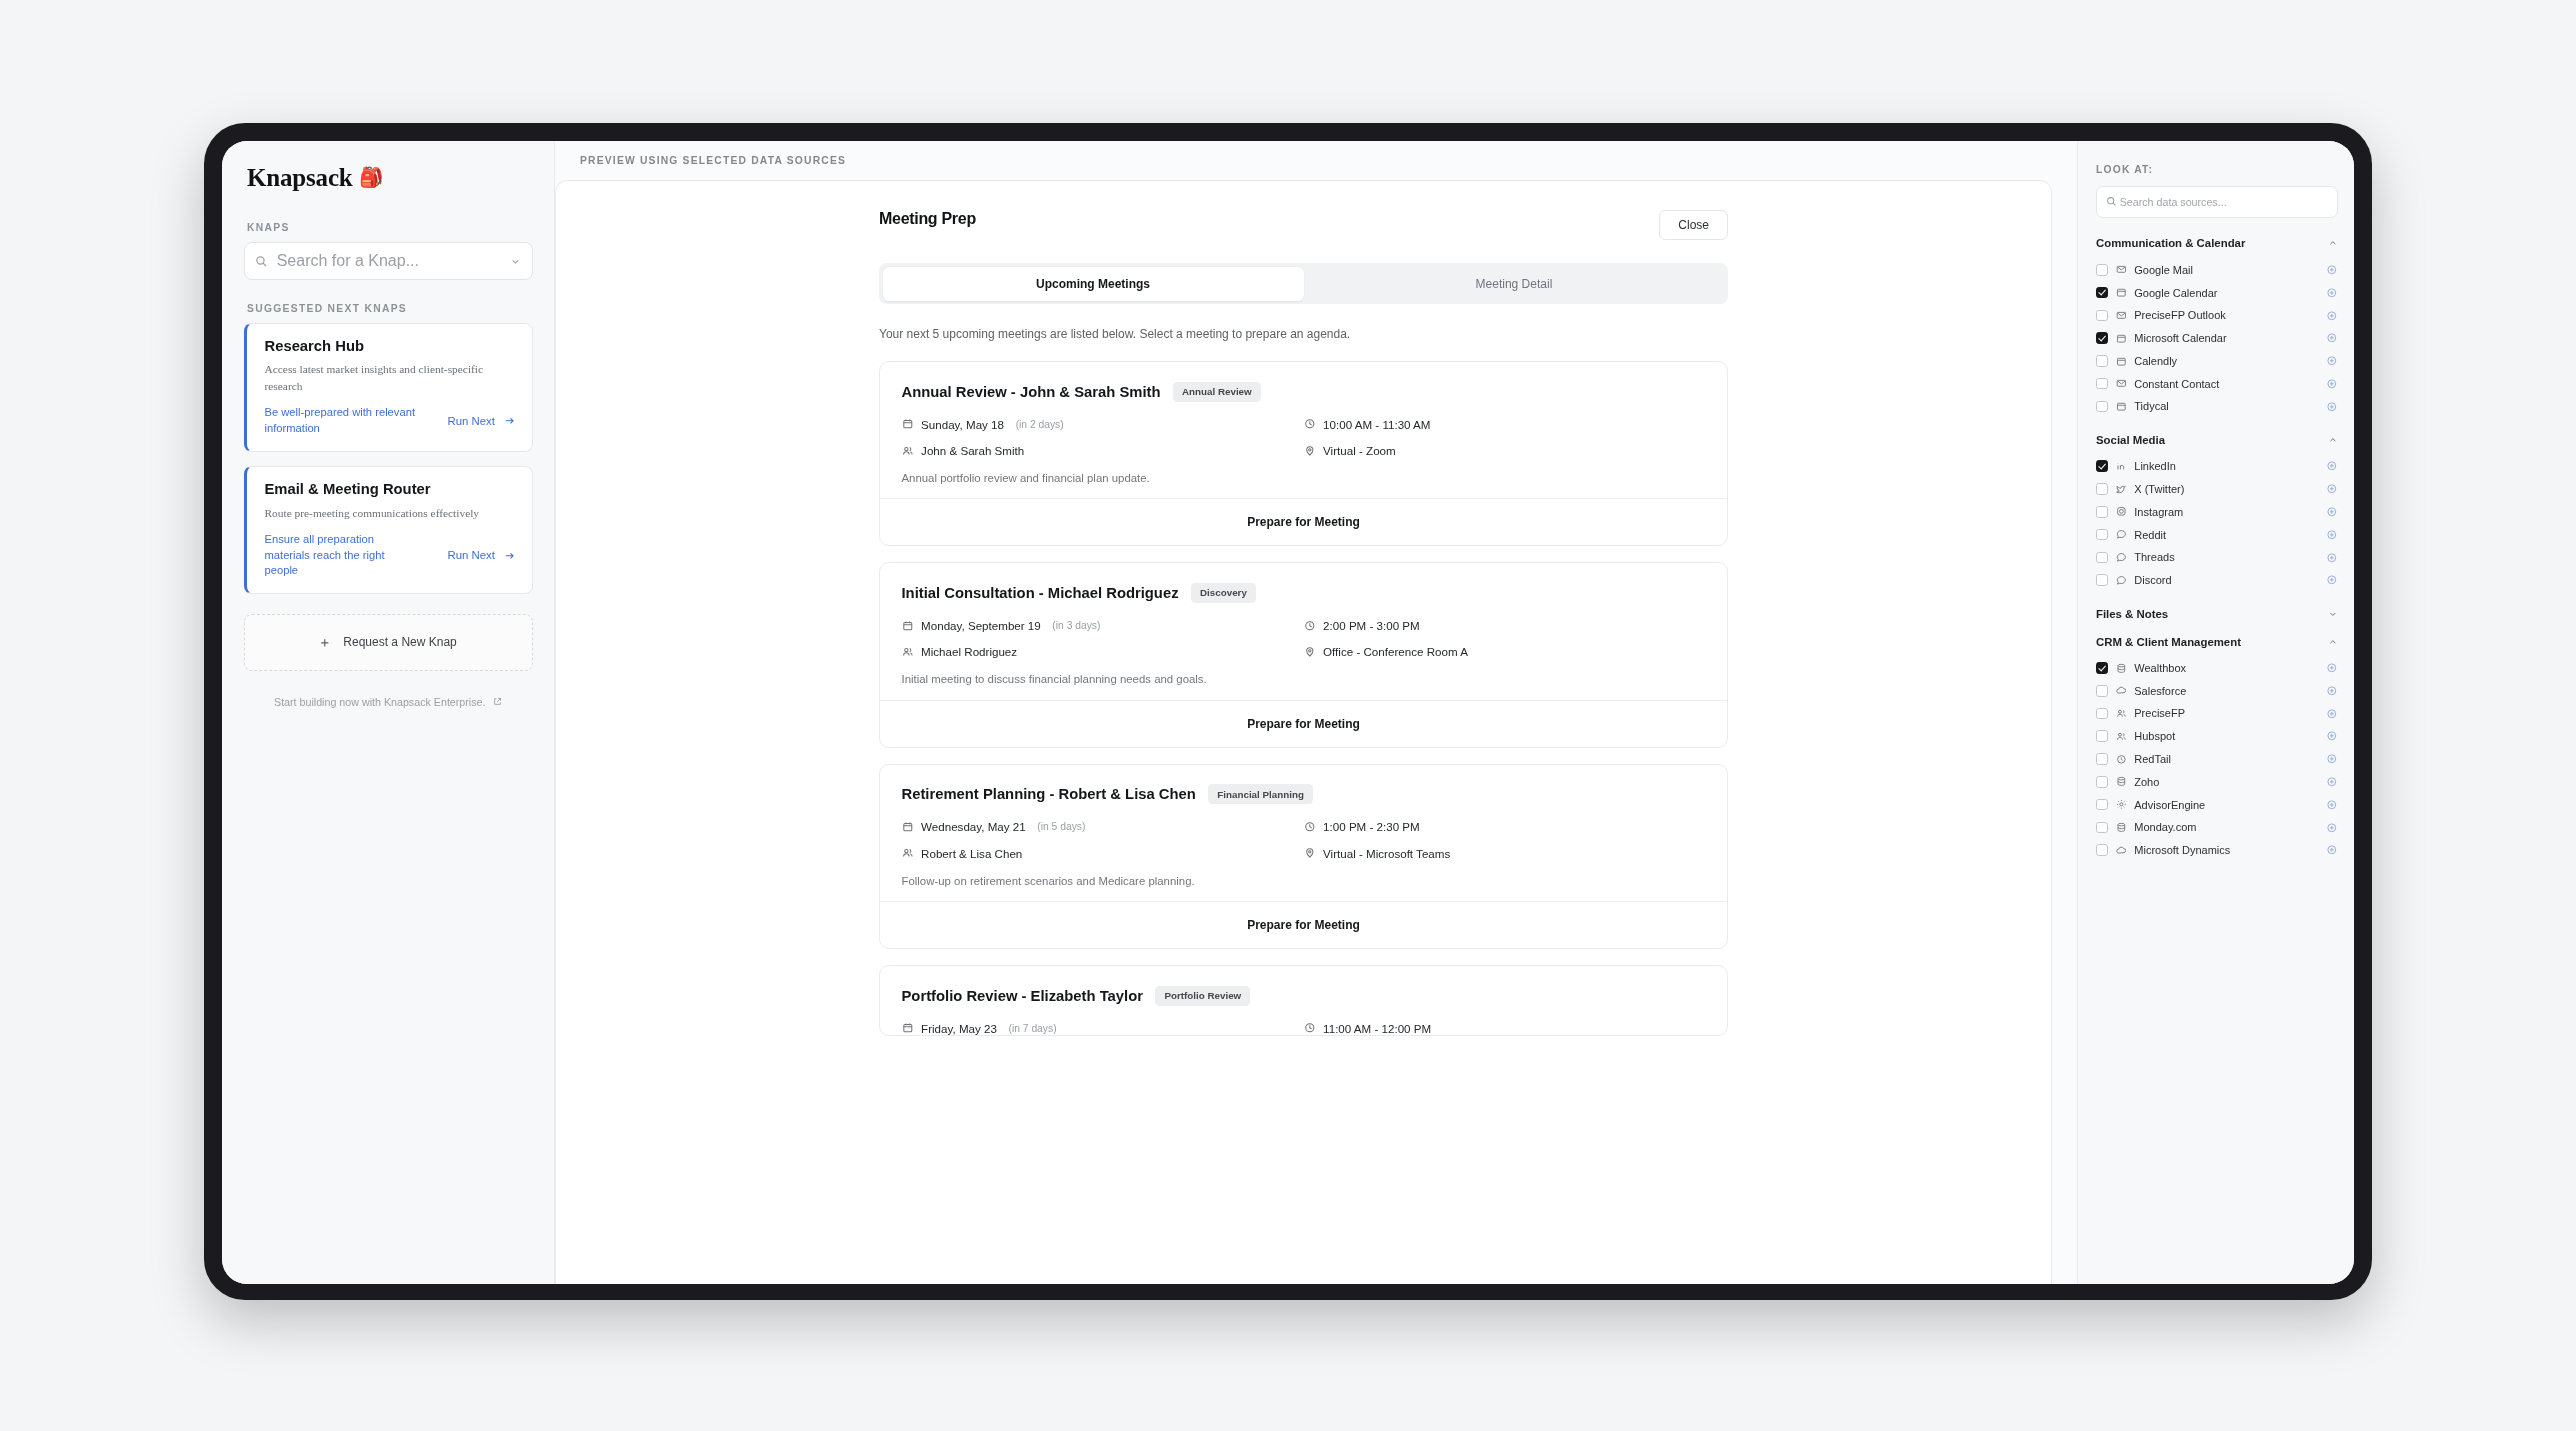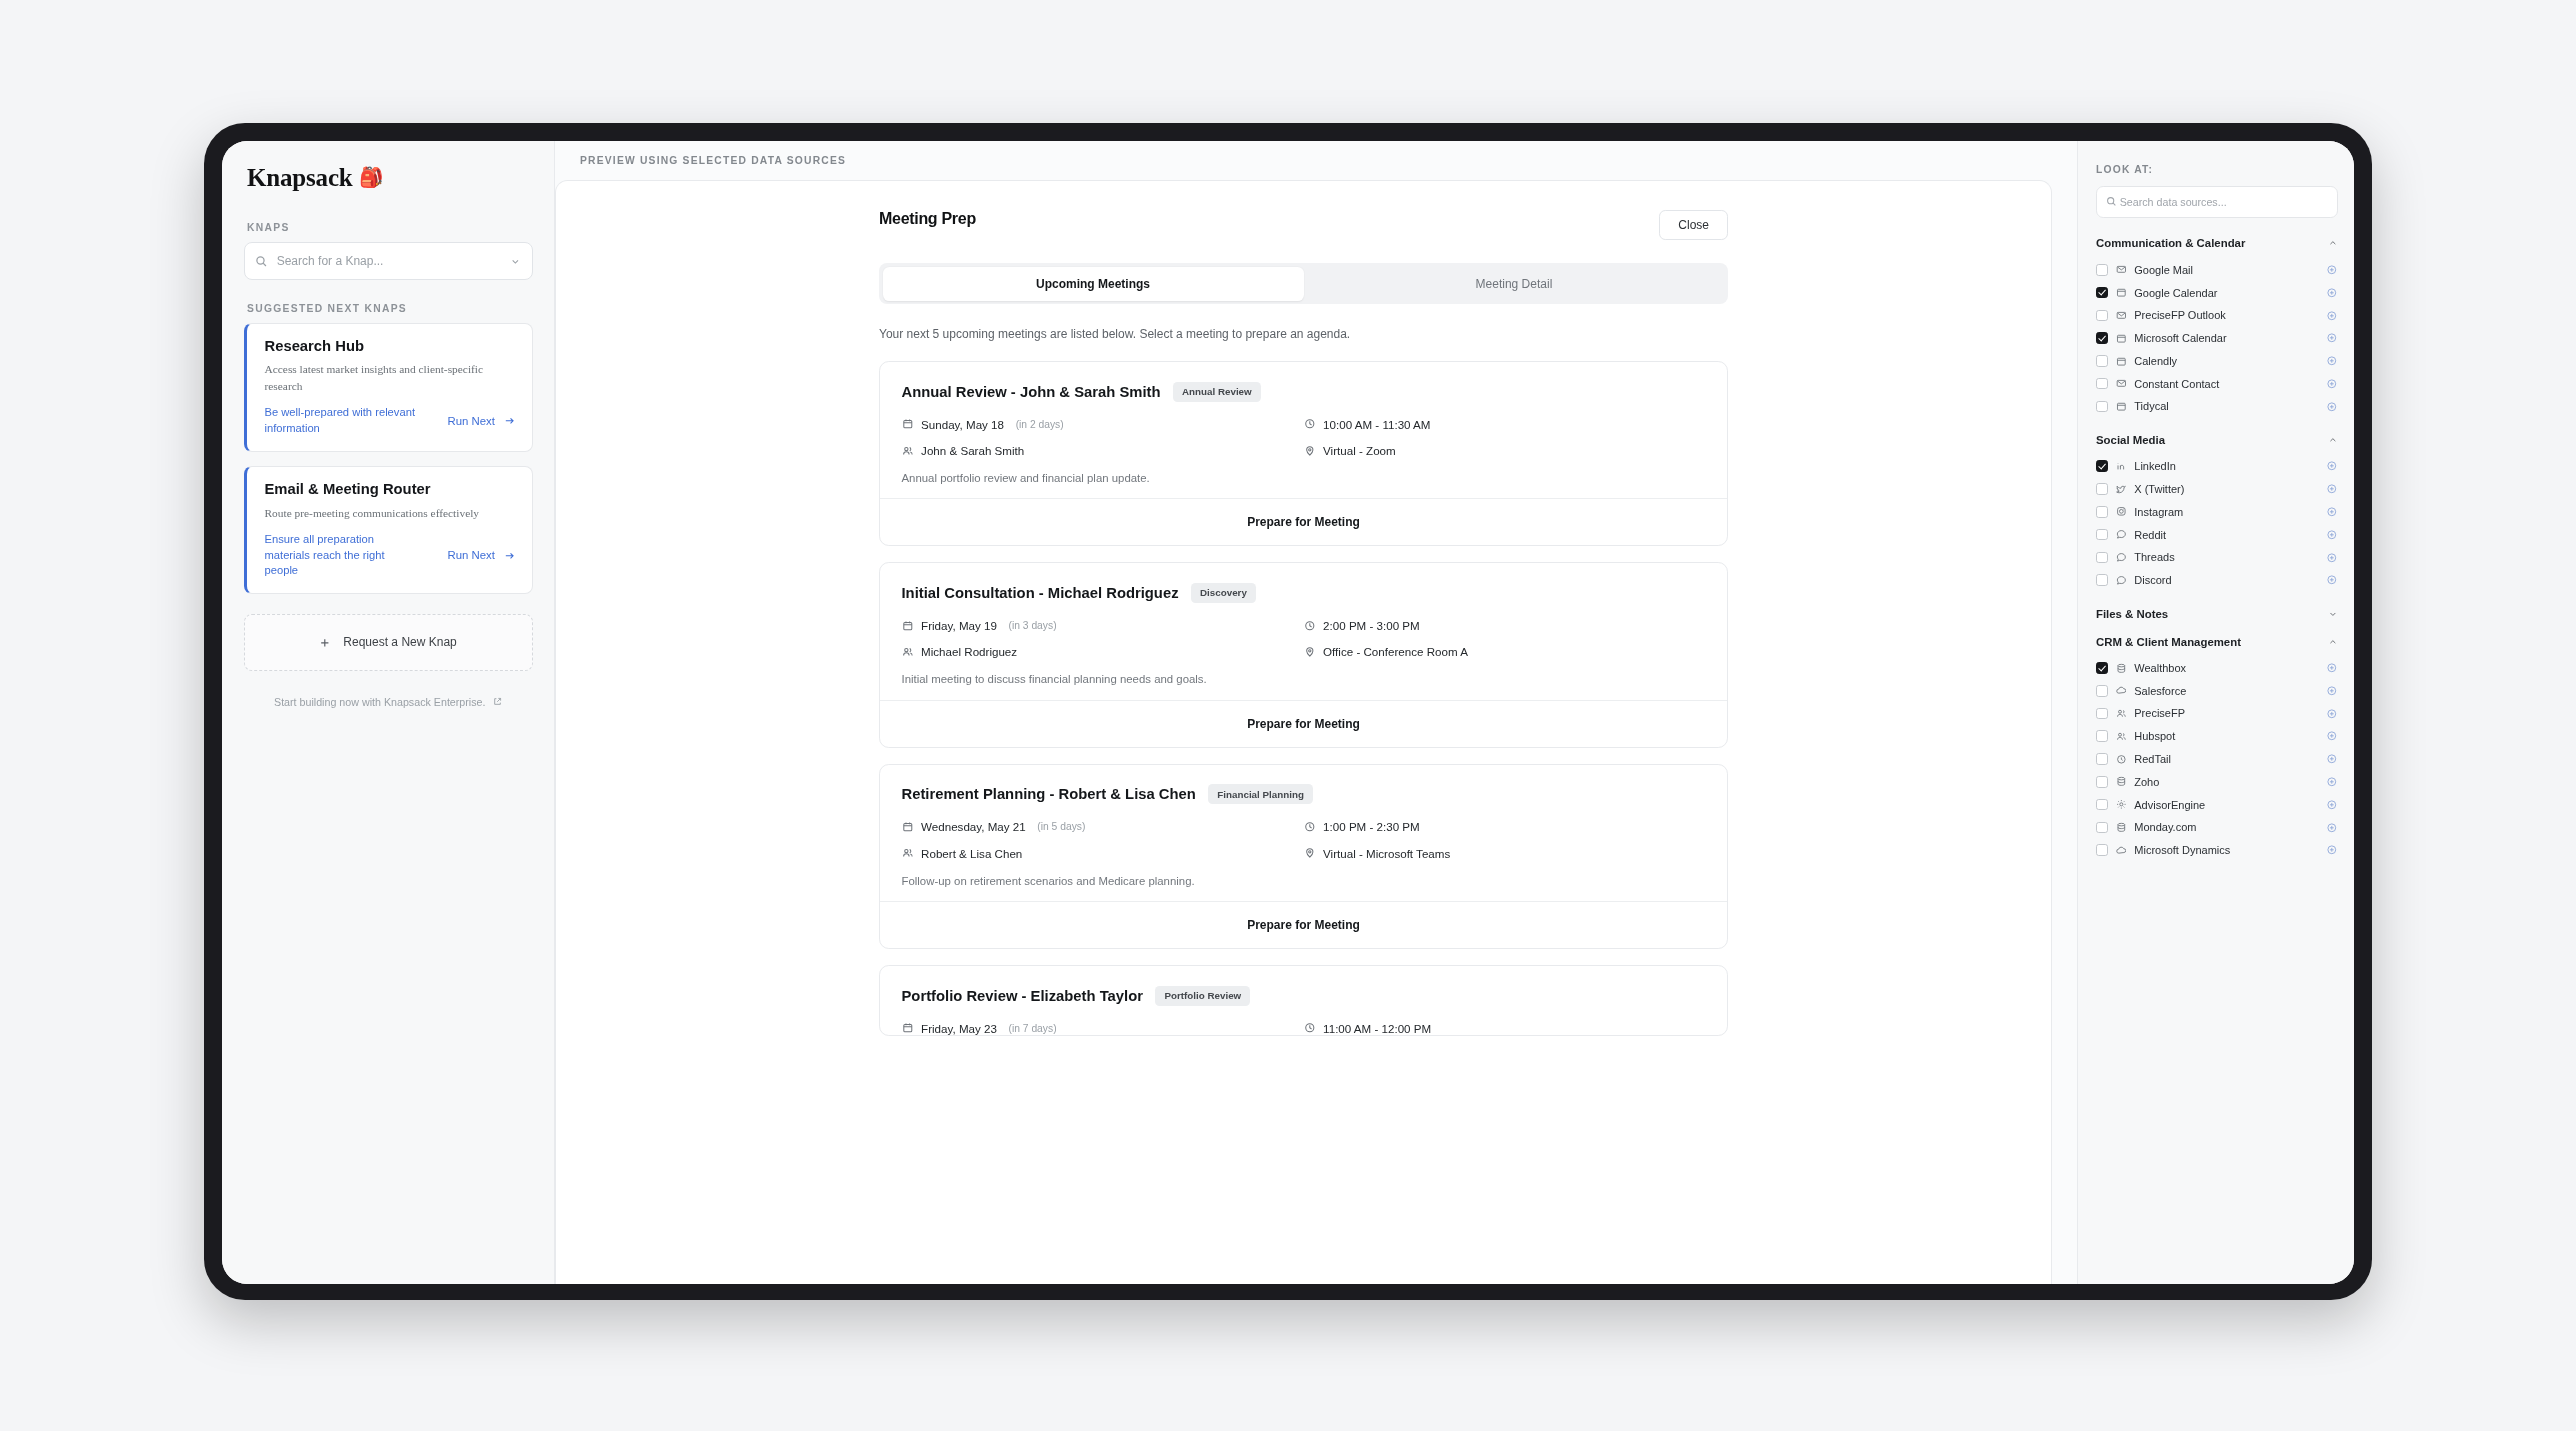--- a/index.html
+++ b/index.html
@@ -50,21 +50,21 @@
     font-size: 10.3px; font-weight: 700; letter-spacing: 1.3px;
     color: #8d9298; text-transform: uppercase;
     margin: 0 0 9px 3.6px;
   }
   .knap-search {
     height: 38px; background: #fff;
     border: 0.9px solid #e1e4e8; border-radius: 8px;
     display: flex; align-items: center; gap: 9px;
     padding: 0 10.7px; margin-bottom: 23px;
   }
-  .knap-search .ph { font-size: 12px; color: #9aa0a6; flex: 1; }
+  .knap-search .ph { font-size: 16px; color: #9aa0a6; flex: 1; }
   .ico { display: inline-flex; align-items: center; justify-content: center; flex: none; }
 
   .knap-card {
     background: #fff;
     border: 0.9px solid #e6e8eb;
     border-left: 3.6px solid #3f6ed6;
     border-radius: 8px;
     padding: 14.3px 16px 14.3px 18px;
     margin-bottom: 14.3px;
   }
@@ -354,21 +354,21 @@
               <span class="mtg-badge">Discovery</span>
             </div>
             <div class="mtg-grid">
               <div class="mtg-row">
                 <span class="ico">
                     <svg width="11.6" height="11.6" viewBox="0 0 16 16" fill="none" stroke="#6d7278" stroke-width="1.4">
                       <rect x="2.5" y="3.5" width="11" height="10" rx="1.5"></rect>
                       <path d="M2.5 6.5h11M5.5 2v2.6M10.5 2v2.6"></path>
                     </svg>
                   </span>
-                <span>Friday, May 19</span>
+                <span>Monday, September 19</span>
                 <span class="sub">(in 3 days)</span>
               </div>
               <div class="mtg-row">
                 <span class="ico">
                     <svg width="11.6" height="11.6" viewBox="0 0 16 16" fill="none" stroke="#6d7278" stroke-width="1.4">
                       <circle cx="8" cy="8" r="5.6"></circle>
                       <path d="M8 4.6V8l2.4 1.6"></path>
                     </svg>
                   </span>
                 <span>2:00 PM - 3:00 PM</span>

